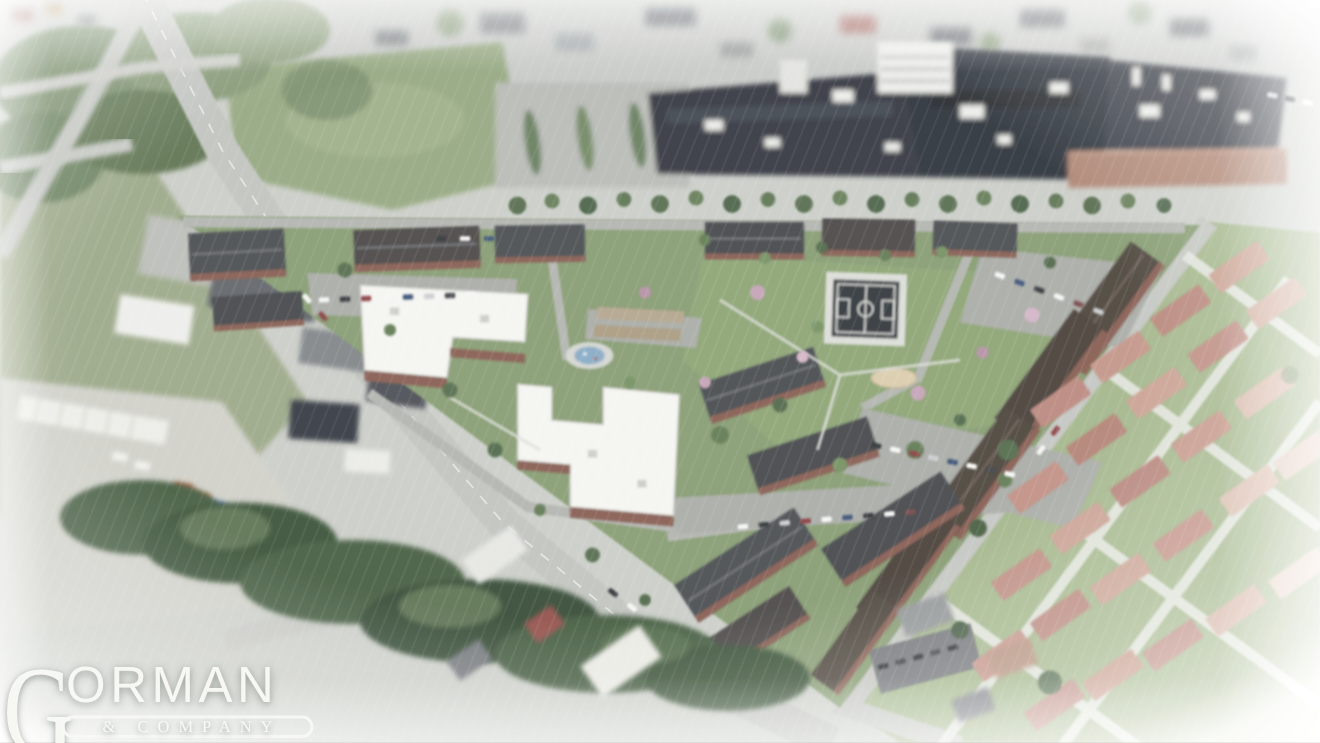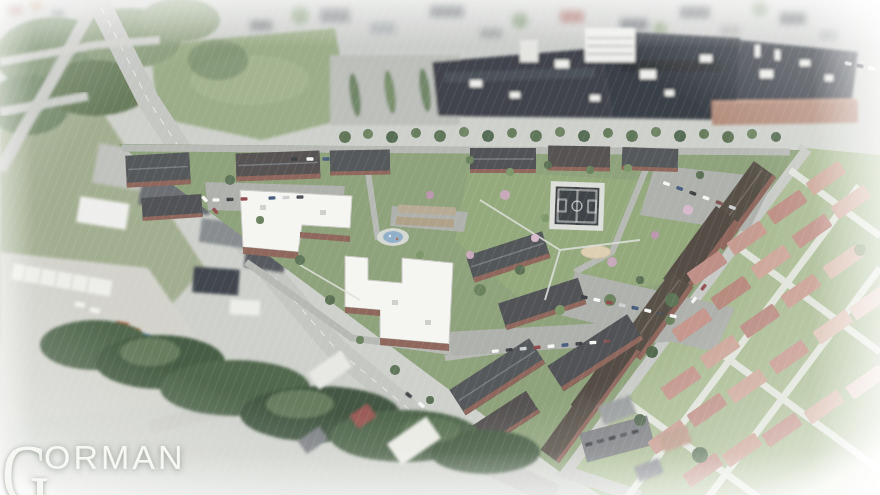--- a/index.html
+++ b/index.html
@@ -523,14 +523,17 @@
     <rect x="0" y="452" width="880" height="43" fill="url(#fadeB)"></rect>
     <rect x="0" y="0" width="880" height="495" fill="url(#vig)"></rect>
   </g>
 </svg>
 
 <div class="wash"></div>
 <div class="hatch"></div>
 
 <div class="logo-g">G</div>
 <div class="logo-rest">ORMAN</div>
-
+<div class="logo-pill">
+  <span>&amp; COMPANY</span>
 </div>
 
+</div>
+
 </body></html>

